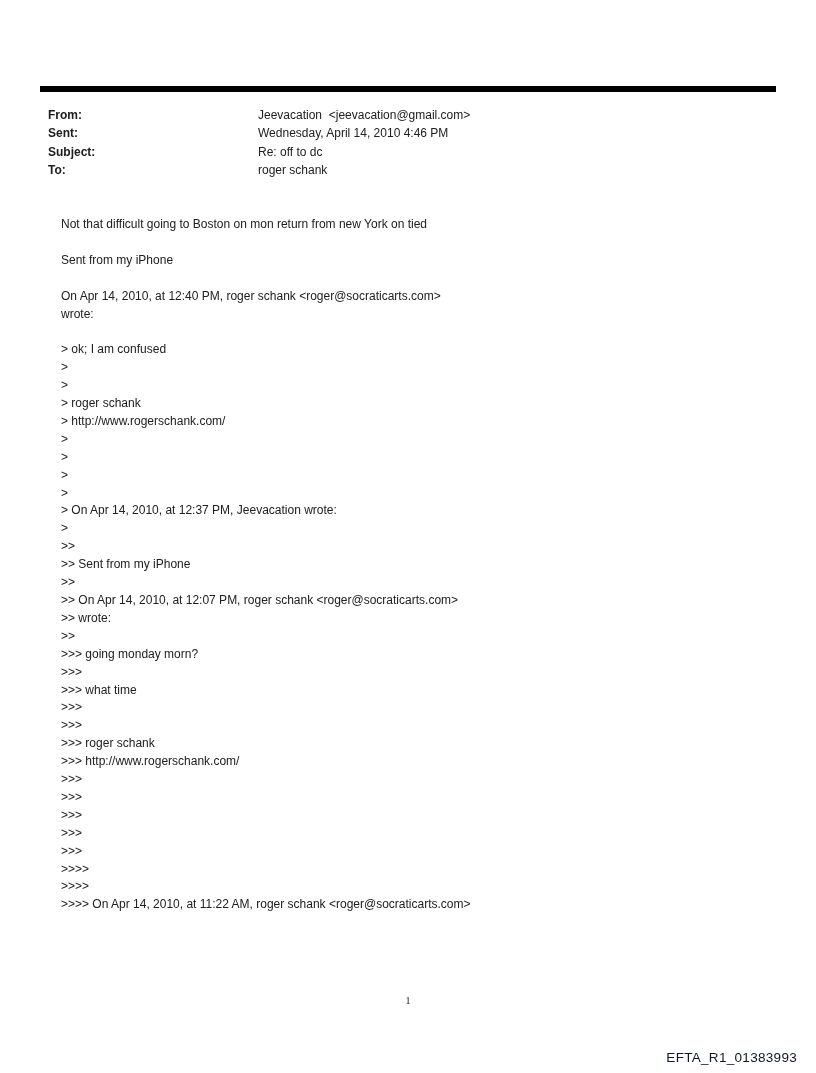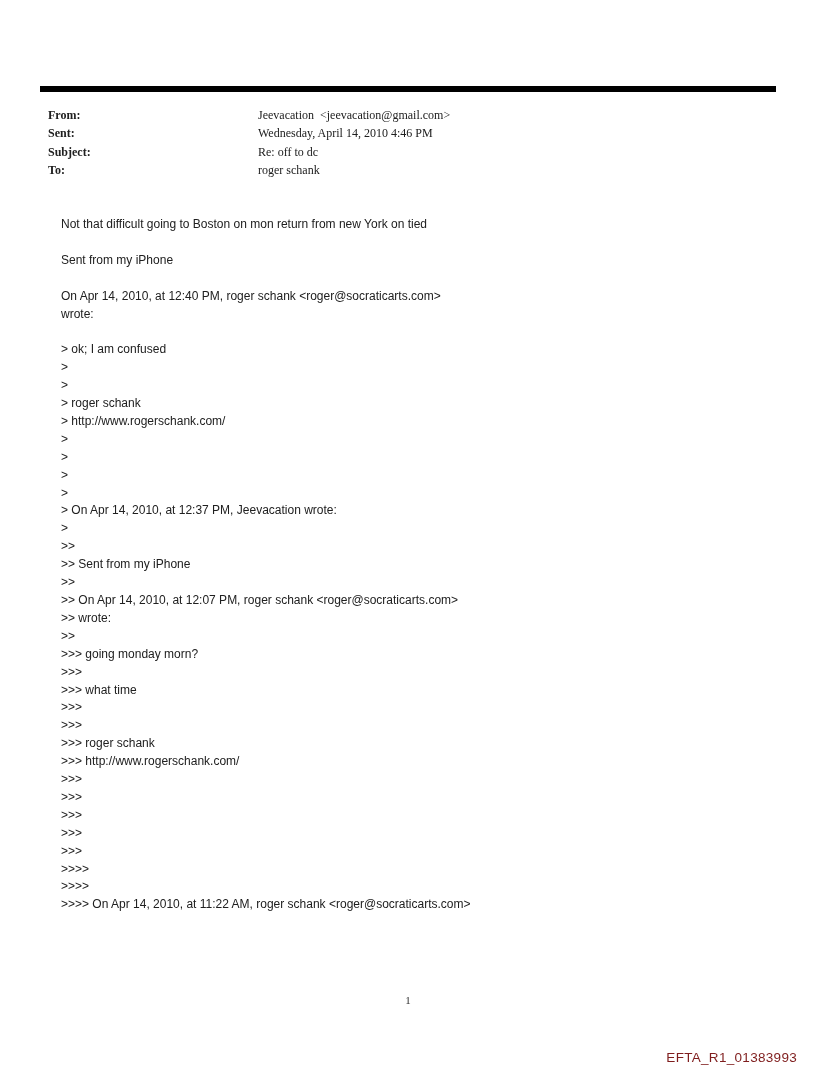--- a/index.html
+++ b/index.html
@@ -26,21 +26,20 @@
   }
   .email-header {
     position: absolute;
     left: 48px;
     top: 106px;
     font-size: 12px;
     line-height: 18.4px;
   }
   .header-row {
     display: flex;
-    font-family: Liberation Serif, serif;
   }
   .header-label {
     width: 210px;
     font-weight: bold;
     white-space: pre;
   }
   .header-value {
     white-space: pre;
   }
   .email-body {
@@ -63,21 +62,21 @@
     text-align: center;
     font-family: "Liberation Serif", "DejaVu Serif", serif;
     font-size: 11px;
     color: #333333;
   }
   .bates-number {
     position: absolute;
     right: 19px;
     top: 1050px;
     font-size: 13.5px;
-    color: #7f1d1d;
+    color: #0f172a;
     letter-spacing: 0.3px;
   }
 </style>
 </head>
 <body>
 
 <div class="page">
 
   <div class="top-rule"></div>
 

